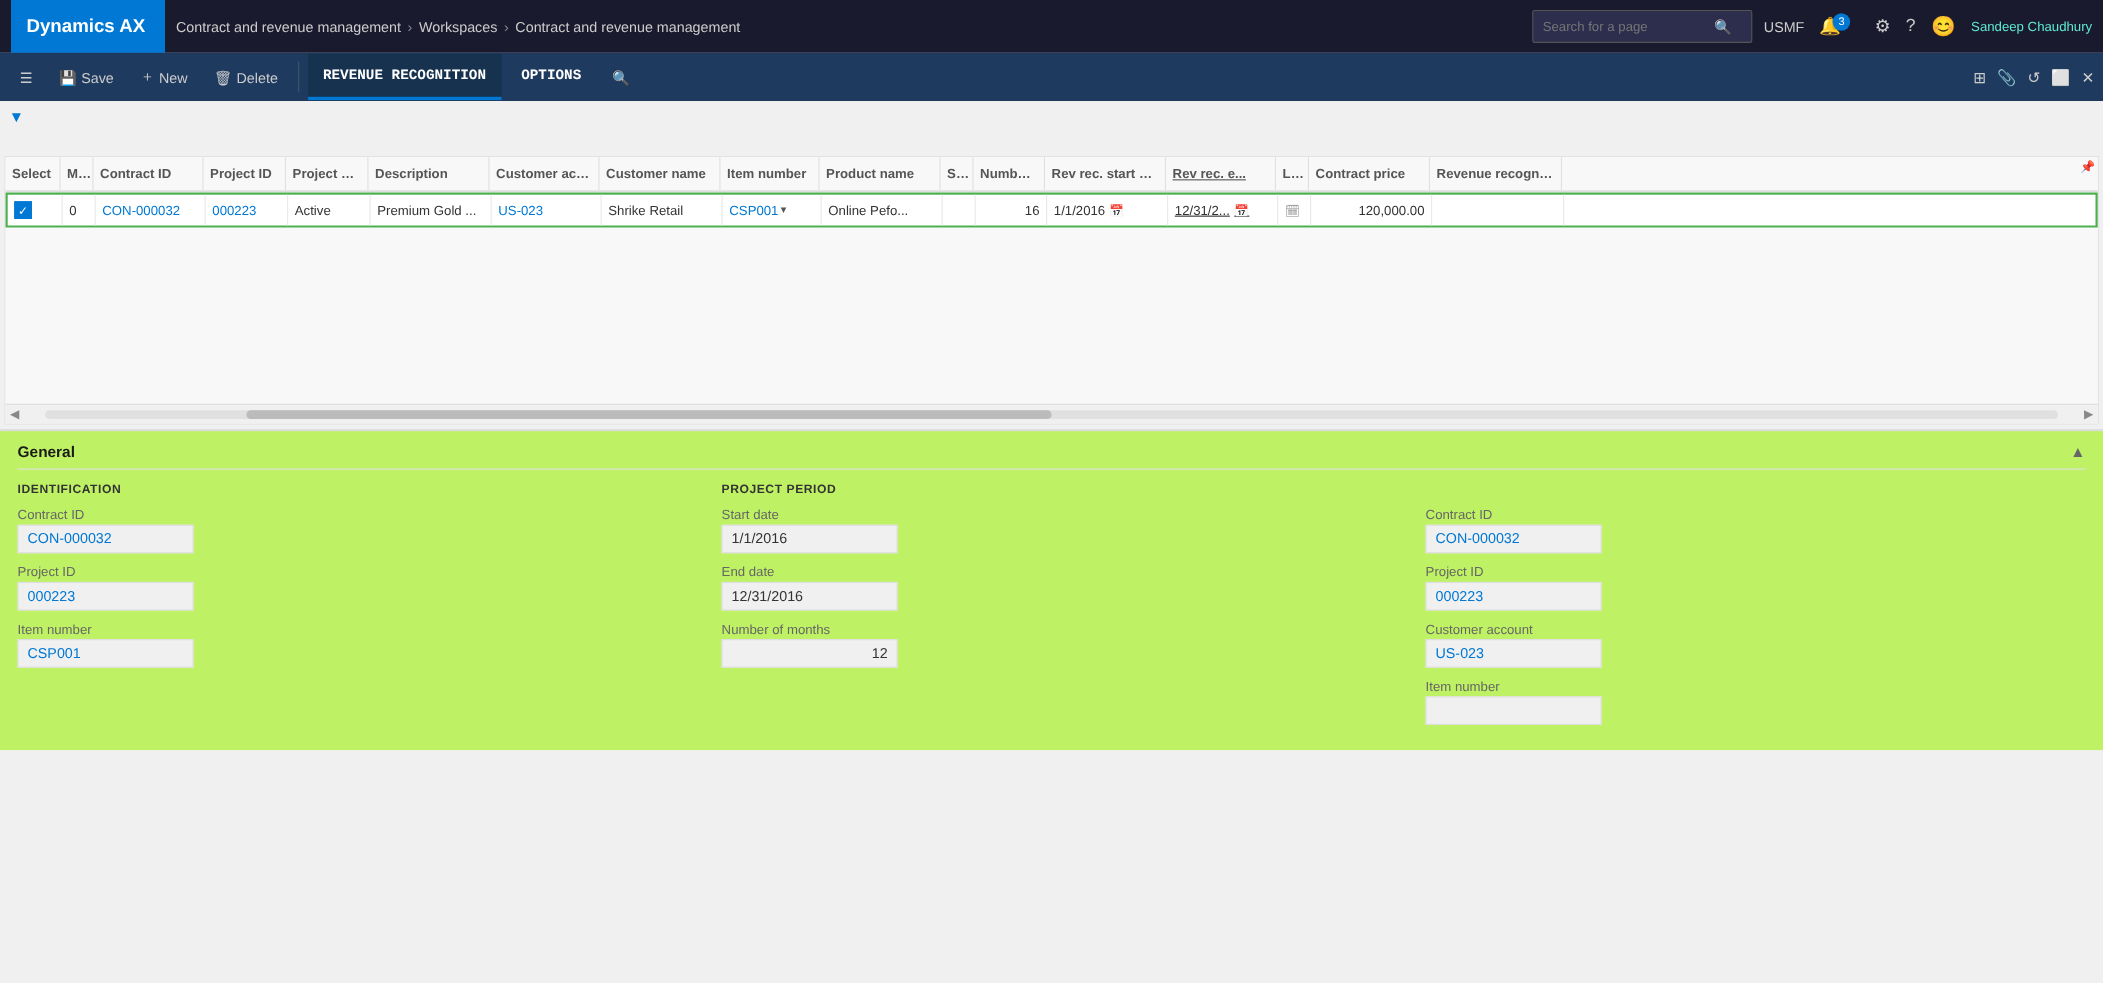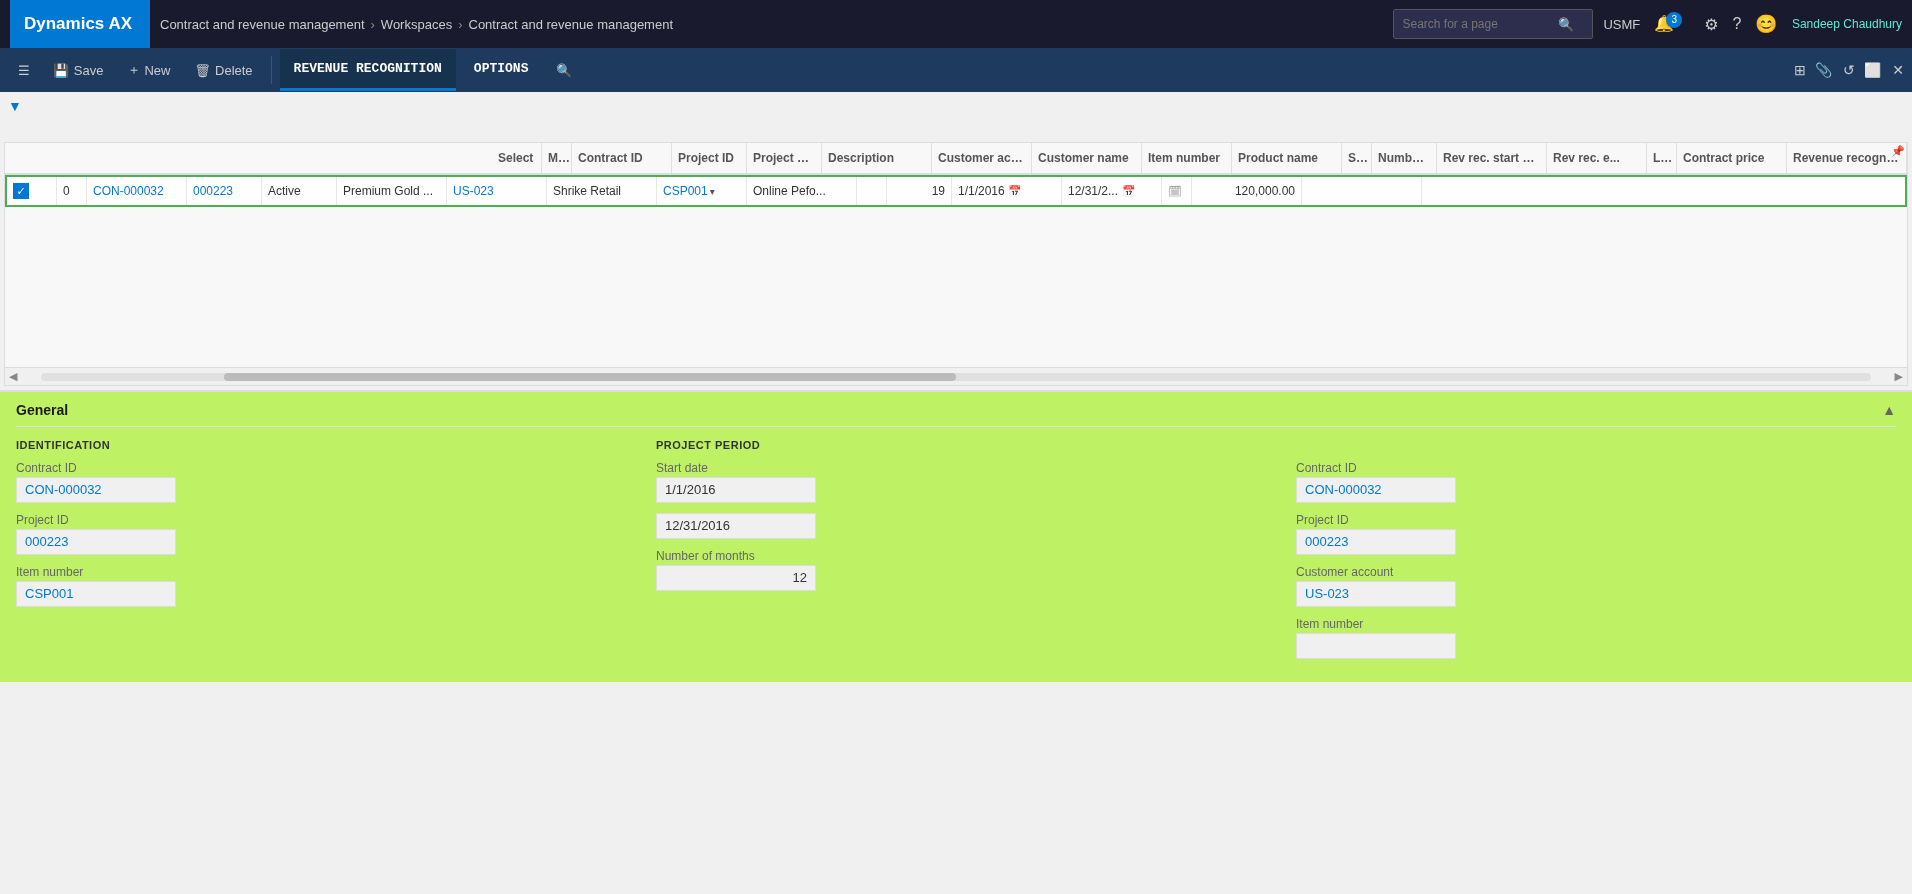--- a/index.html
+++ b/index.html
@@ -154,21 +154,20 @@
       font-size: 14px;
       cursor: pointer;
     }
     .grid-header {
       display: flex;
       background: #f8f8f8;
       border-bottom: 2px solid #ddd;
       font-size: 12px;
       font-weight: 600;
       color: #555;
-      justify-content: flex-end;
     }
     .grid-header-cell {
       padding: 8px 6px;
       border-right: 1px solid #e0e0e0;
       white-space: nowrap;
       overflow: hidden;
       text-overflow: ellipsis;
     }
     .grid-row {
       display: flex;
@@ -195,21 +194,21 @@
     .col-project-id { width: 75px; min-width: 75px; }
     .col-project-status { width: 75px; min-width: 75px; }
     .col-description { width: 110px; min-width: 110px; }
     .col-cust-account { width: 100px; min-width: 100px; }
     .col-cust-name { width: 110px; min-width: 110px; }
     .col-item-number { width: 90px; min-width: 90px; }
     .col-product-name { width: 110px; min-width: 110px; }
     .col-s { width: 30px; min-width: 30px; }
     .col-num-of { width: 65px; min-width: 65px; }
     .col-rev-start { width: 110px; min-width: 110px; }
-    .col-rev-end { width: 100px; min-width: 100px; }
+    .col-rev-end { width: 100px; min-width: 100px; text-decoration: underline; }
     .col-l { width: 30px; min-width: 30px; }
     .col-contract-price { width: 110px; min-width: 110px; }
     .col-rev-recognize { width: 120px; min-width: 120px; }
 
     
     .scroll-area {
       height: 18px;
       background: #f0f0f0;
       display: flex;
       align-items: center;
@@ -412,21 +411,21 @@
       <div class="grid-cell col-cust-account">
         <span class="link" style="color:#0078d4;">US-023</span>
       </div>
       <div class="grid-cell col-cust-name">Shrike Retail</div>
       <div class="grid-cell col-item-number">
         <span class="link" style="color:#0078d4;">CSP001</span>
         <span class="caret">▾</span>
       </div>
       <div class="grid-cell col-product-name">Online Pefo...</div>
       <div class="grid-cell col-s"></div>
-      <div class="grid-cell col-num-of num-right">19</div>
+      <div class="grid-cell col-num-of num-right">16</div>
       <div class="grid-cell col-rev-start">
         <span>1/1/2016</span>
         <span class="cal-icon" style="margin-left:4px;">📅</span>
       </div>
       <div class="grid-cell col-rev-end">
         <span>12/31/2...</span>
         <span class="cal-icon" style="margin-left:4px;">📅</span>
       </div>
       <div class="grid-cell col-l">
         <span style="color:#888;font-size:11px;">🗓</span>
@@ -471,20 +470,21 @@
       </div>
 
       <div class="detail-column">
         <div class="field-group-title">PROJECT PERIOD</div>
 
         <div class="field-row">
           <div class="field-label">Start date</div>
           <div class="field-value gray-text">1/1/2016</div>
         </div>
         <div class="field-row">
+          <div class="field-label">End date</div>
           <div class="field-value gray-text">12/31/2016</div>
         </div>
         <div class="field-row">
           <div class="field-label">Number of months</div>
           <div class="field-value gray-text" style="text-align:right;">12</div>
         </div>
       </div>
 
       <div class="detail-column">
         <div class="field-group-title" style="visibility:hidden;">PLACEHOLDER</div>

